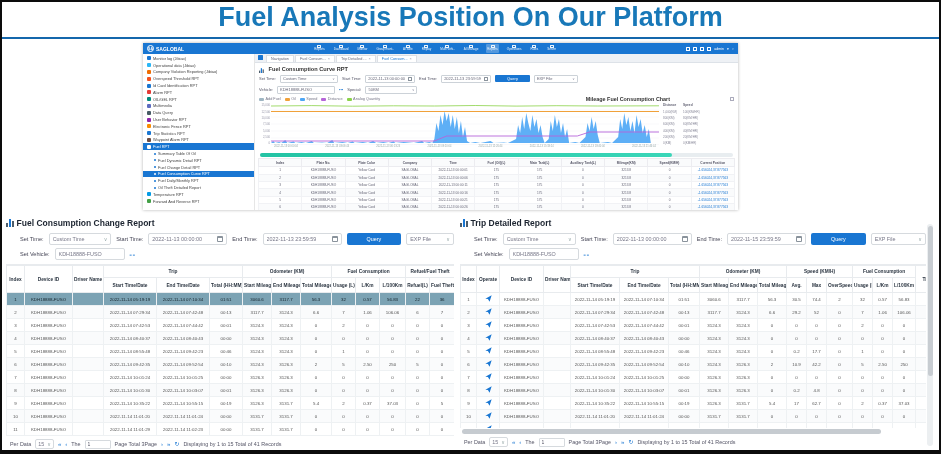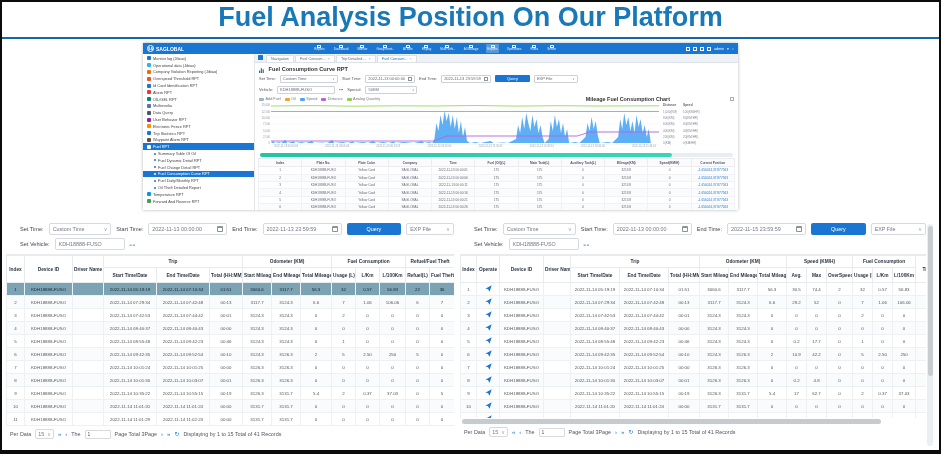--- a/index.html
+++ b/index.html
@@ -506,20 +506,28 @@
                 <td class="glink">-1.656024,37.877563</td>
               </tr>
             </tbody>
           </table>
       </div>
     </div>
   </div>
 </div>
 
 <div class="report" id="left-report">
+    <div class="rep-title">
+      <span class="bars-icon">
+        <i></i>
+        <i></i>
+        <i></i>
+      </span>
+      <span>Fuel Consumption Change Report</span>
+    </div>
     <div class="rep-filters">
       <span class="flabel">Set Time:</span>
       <span class="fld" style="width: 74px; justify-content: space-between;">
         <span>Custom Time</span>
         <span class="chev">∨</span>
       </span>
       <span class="flabel">Start Time:</span>
       <span class="fld">
         <input value="2022-11-13 00:00:00" style="">
         <span class="cal"></span>
@@ -775,20 +783,28 @@
       <span>The</span>
       <input class="pg-input" value="1" style="">
       <span>Page Total 3Page</span>
       <span class="pg">›</span>
       <span class="pg">»</span>
       <span class="pg">↻</span>
       <span>Displaying by 1 to 15 Total of 41 Records</span>
     </div>
   </div>
 <div class="report" id="right-report">
+    <div class="rep-title">
+      <span class="bars-icon">
+        <i></i>
+        <i></i>
+        <i></i>
+      </span>
+      <span>Trip Detailed Report</span>
+    </div>
     <div class="rep-filters">
       <span class="flabel">Set Time:</span>
       <span class="fld" style="width: 74px; justify-content: space-between;">
         <span>Custom Time</span>
         <span class="chev">∨</span>
       </span>
       <span class="flabel">Start Time:</span>
       <span class="fld">
         <input value="2022-11-13 00:00:00" style="">
         <span class="cal"></span>

